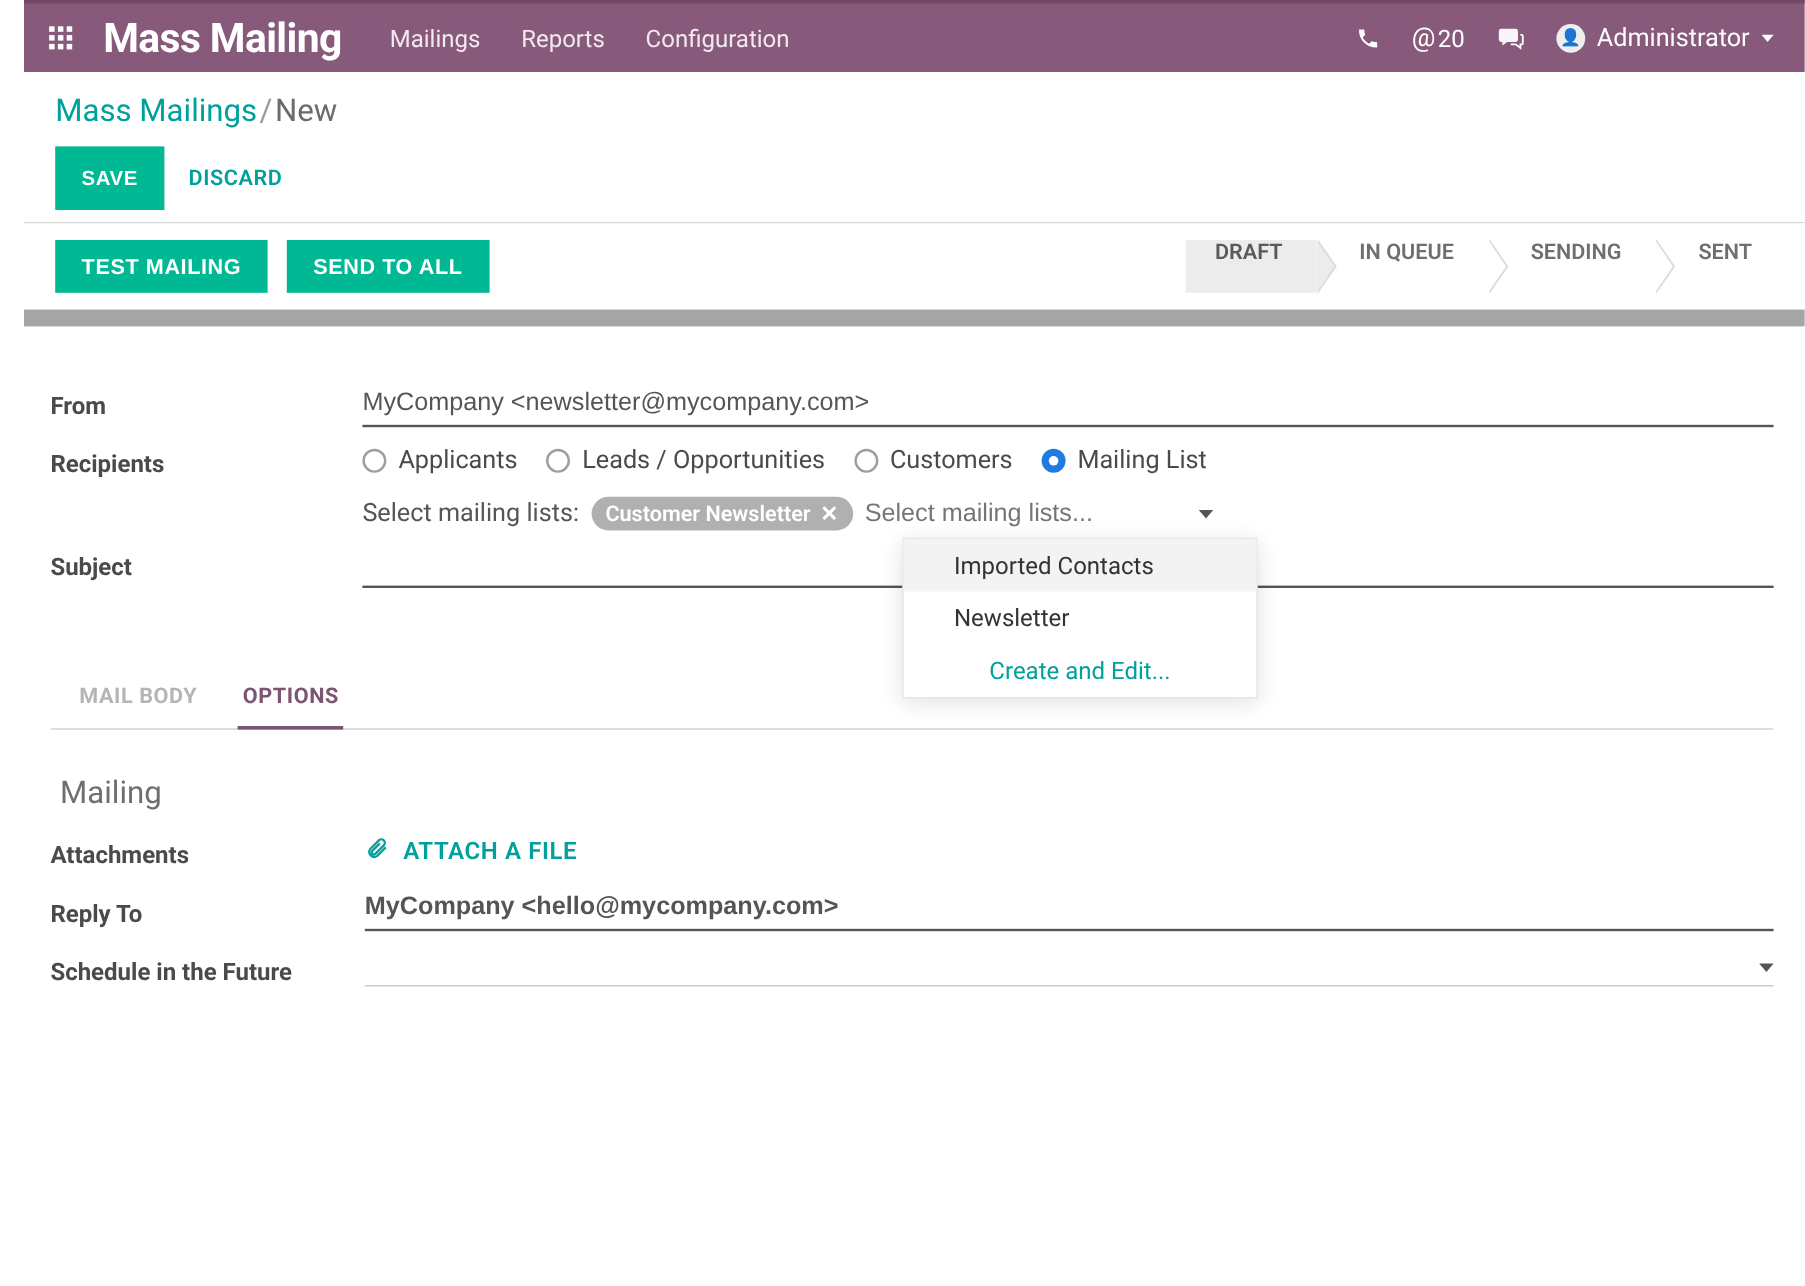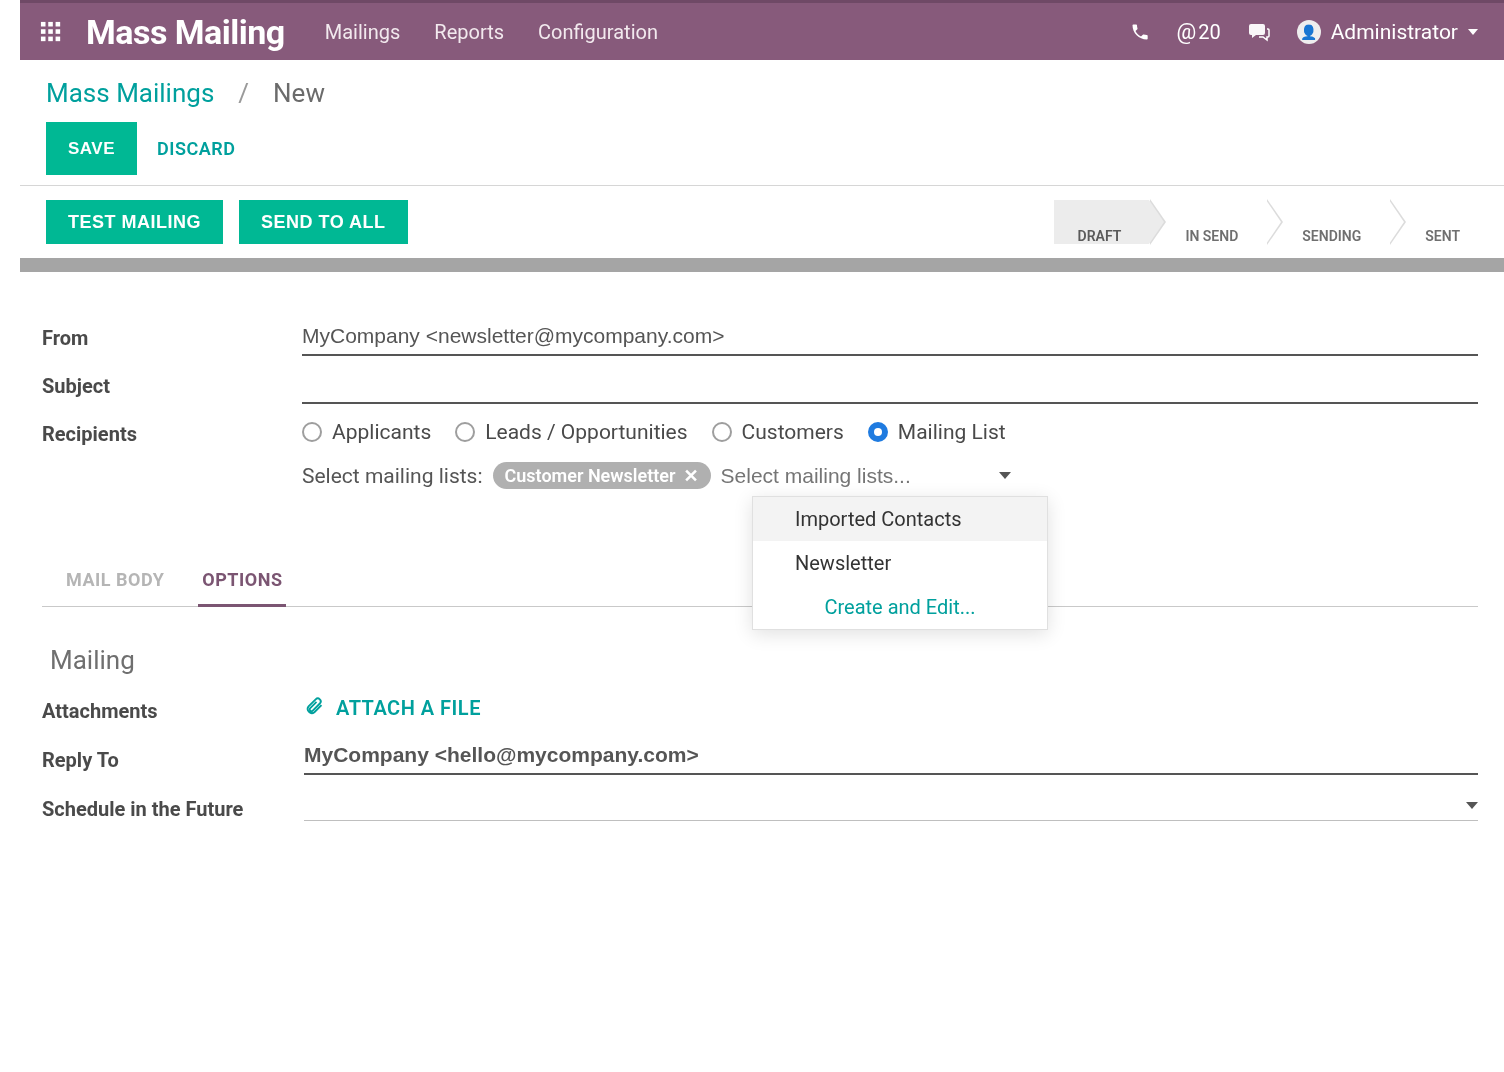--- a/index.html
+++ b/index.html
@@ -46,21 +46,21 @@
   }
   .caret-down {
     width: 0; height: 0; border-left: 5px solid transparent;
     border-right: 5px solid transparent; border-top: 6px solid #fff; display:inline-block;
   }
 
   
   .subhead {
     padding: 18px 26px 10px 26px;
   }
-  .breadcrumb { font-size: 26px; display: flex; align-items: flex-end; gap: 24px; }
+  .breadcrumb { font-size: 26px; display: flex; align-items: flex-end; gap: 2px; }
   .bc-link { color: #00a09d; }
   .bc-sep { color: #9a9a9a; }
   .bc-current { color: #6b6b6b; }
   .save-row { display: flex; align-items: center; margin-top: 14px; gap: 20px; }
   .btn {
     display: inline-flex; align-items: center; justify-content: center;
     font-weight: 600; letter-spacing: 0.5px; cursor: pointer;
     border: none;
   }
   .btn-primary { background: #00b894; color: #fff; }
@@ -72,22 +72,22 @@
   .actionbar {
     display: flex; align-items: stretch; padding: 14px 26px 0 26px;
     border-bottom: 14px solid #a5a5a5;
   }
   .action-left { display: flex; gap: 16px; padding-bottom: 14px; }
   .btn-action { height: 44px; padding: 0 22px; font-size: 18px; }
   .action-spacer { flex: 1; }
   .status-flow { display: flex; align-items: stretch; height: 44px; margin-bottom: 0; }
   .status-step {
     position: relative;
-    display: flex; align-items: flex-end; padding: 0 28px 0 36px;
-    font-size: 14px; color: #6f6f6f; font-weight: 600;
+    display: flex; align-items: flex-start; padding: 0 28px 0 36px;
+    font-size: 18px; color: #6f6f6f; font-weight: 600;
     background: #fff;
   }
   .status-step.active { background: #ececec; color: #5a5a5a; }
   .status-step:first-child { padding-left: 24px; }
   .status-step .arrow {
     position: absolute; right: -15px; top: 0; width: 0; height: 0;
     border-top: 22px solid transparent;
     border-bottom: 22px solid transparent;
     border-left: 15px solid #fff;
     z-index: 2;
@@ -257,47 +257,41 @@
         <button class="btn btn-primary btn-action">SEND TO ALL</button>
       </div>
       <div class="action-spacer"></div>
       <div class="status-flow">
         <div class="status-step active">
           <span>DRAFT</span>
             <span class="arrow-border"></span>
             <span class="arrow"></span>
         </div>
         <div class="status-step">
-          <span>IN SEND</span>
+          <span>IN QUEUE</span>
             <span class="arrow-border"></span>
             <span class="arrow"></span>
         </div>
         <div class="status-step">
           <span>SENDING</span>
             <span class="arrow-border"></span>
             <span class="arrow"></span>
         </div>
         <div class="status-step">
           <span>SENT</span>
         </div>
       </div>
     </div>
   </div>
 
   <div class="formarea">
     <div class="field-row">
       <div class="field-label">From</div>
       <div class="field-control">
         <input class="text-input" value="MyCompany &lt;newsletter@mycompany.com&gt;" style="">
-      </div>
-    </div>
-    <div class="field-row">
-      <div class="field-label">Subject</div>
-      <div class="field-control">
-        <input class="text-input" value="" style="">
       </div>
     </div>
     <div class="field-row">
       <div class="field-label">Recipients</div>
       <div class="field-control">
         <div class="radio-row">
           <span class="radio-opt">
             <span class="radio-circle"></span>
               <span>Applicants</span>
           </span>
@@ -322,20 +316,26 @@
           </span>
           <input class="ml-input" placeholder="Select mailing lists..." style="">
           <span class="dd-caret"></span>
 
           <div class="dropdown">
             <div class="dd-item hover">Imported Contacts</div>
             <div class="dd-item">Newsletter</div>
             <div class="dd-item create">Create and Edit...</div>
           </div>
         </div>
+      </div>
+    </div>
+    <div class="field-row">
+      <div class="field-label">Subject</div>
+      <div class="field-control">
+        <input class="text-input" value="" style="">
       </div>
     </div>
 
     <div class="tabs">
       <div class="tab">MAIL BODY</div>
       <div class="tab active">OPTIONS</div>
     </div>
 
     <div class="section-title">Mailing</div>
 

